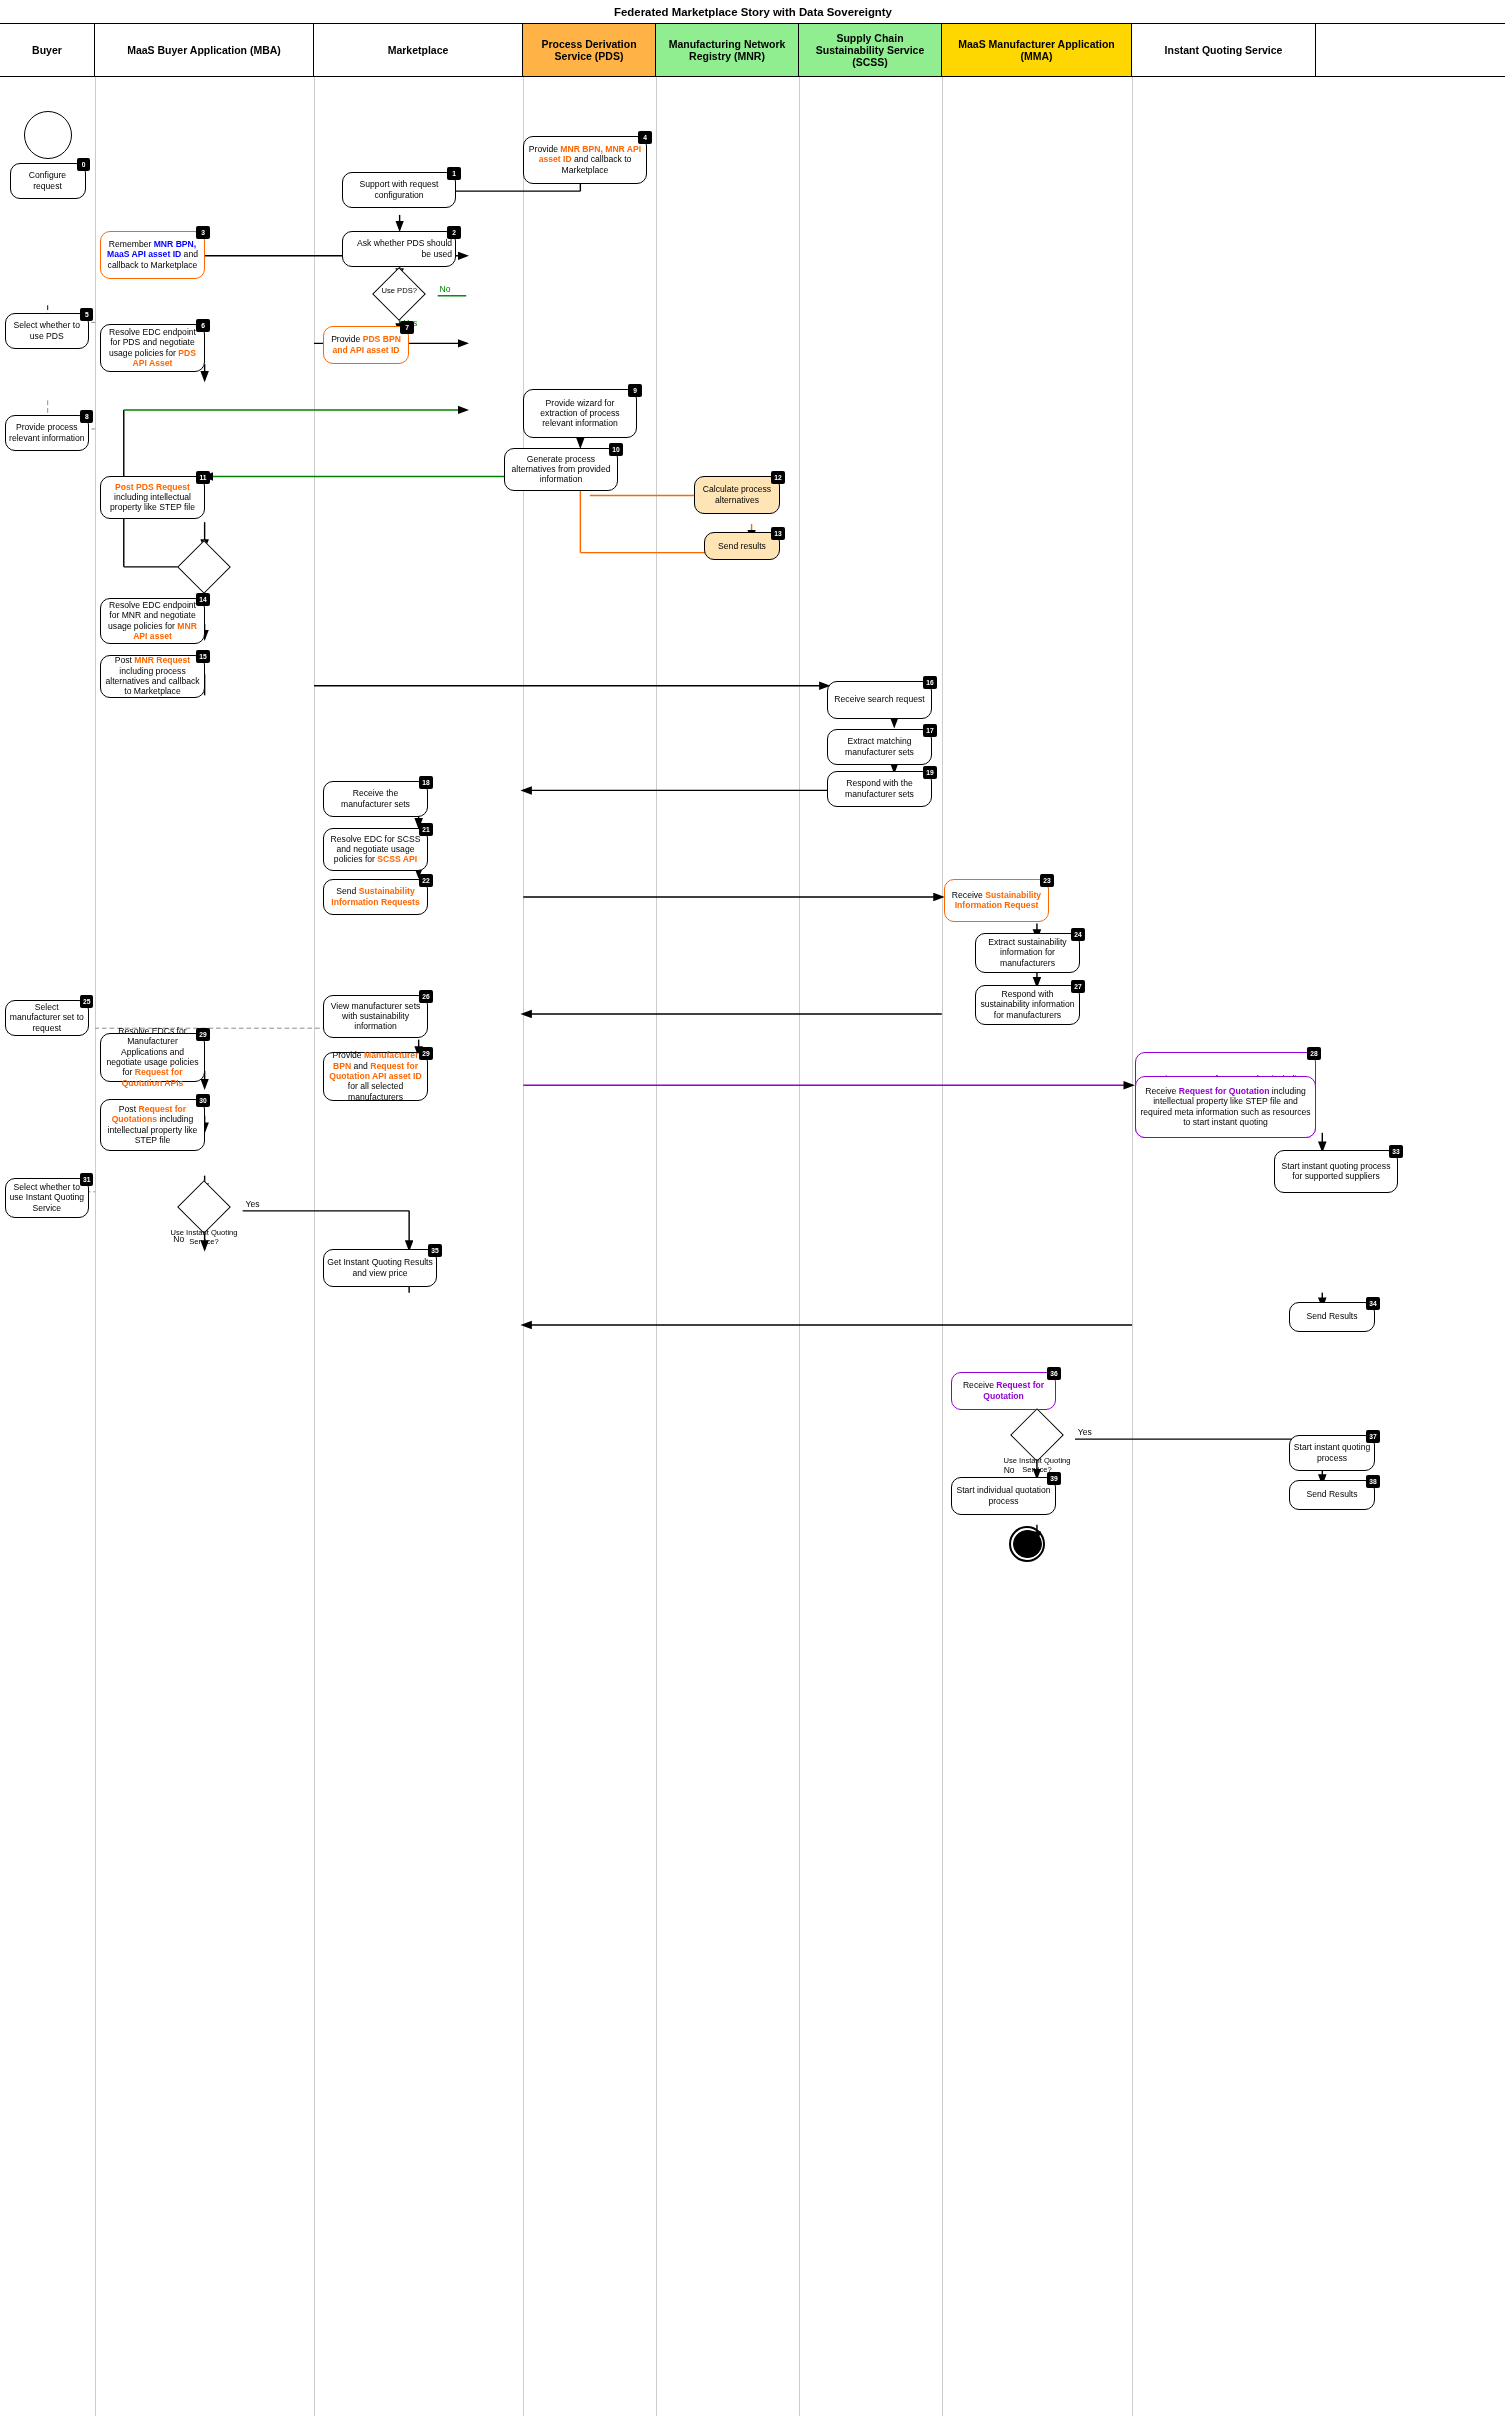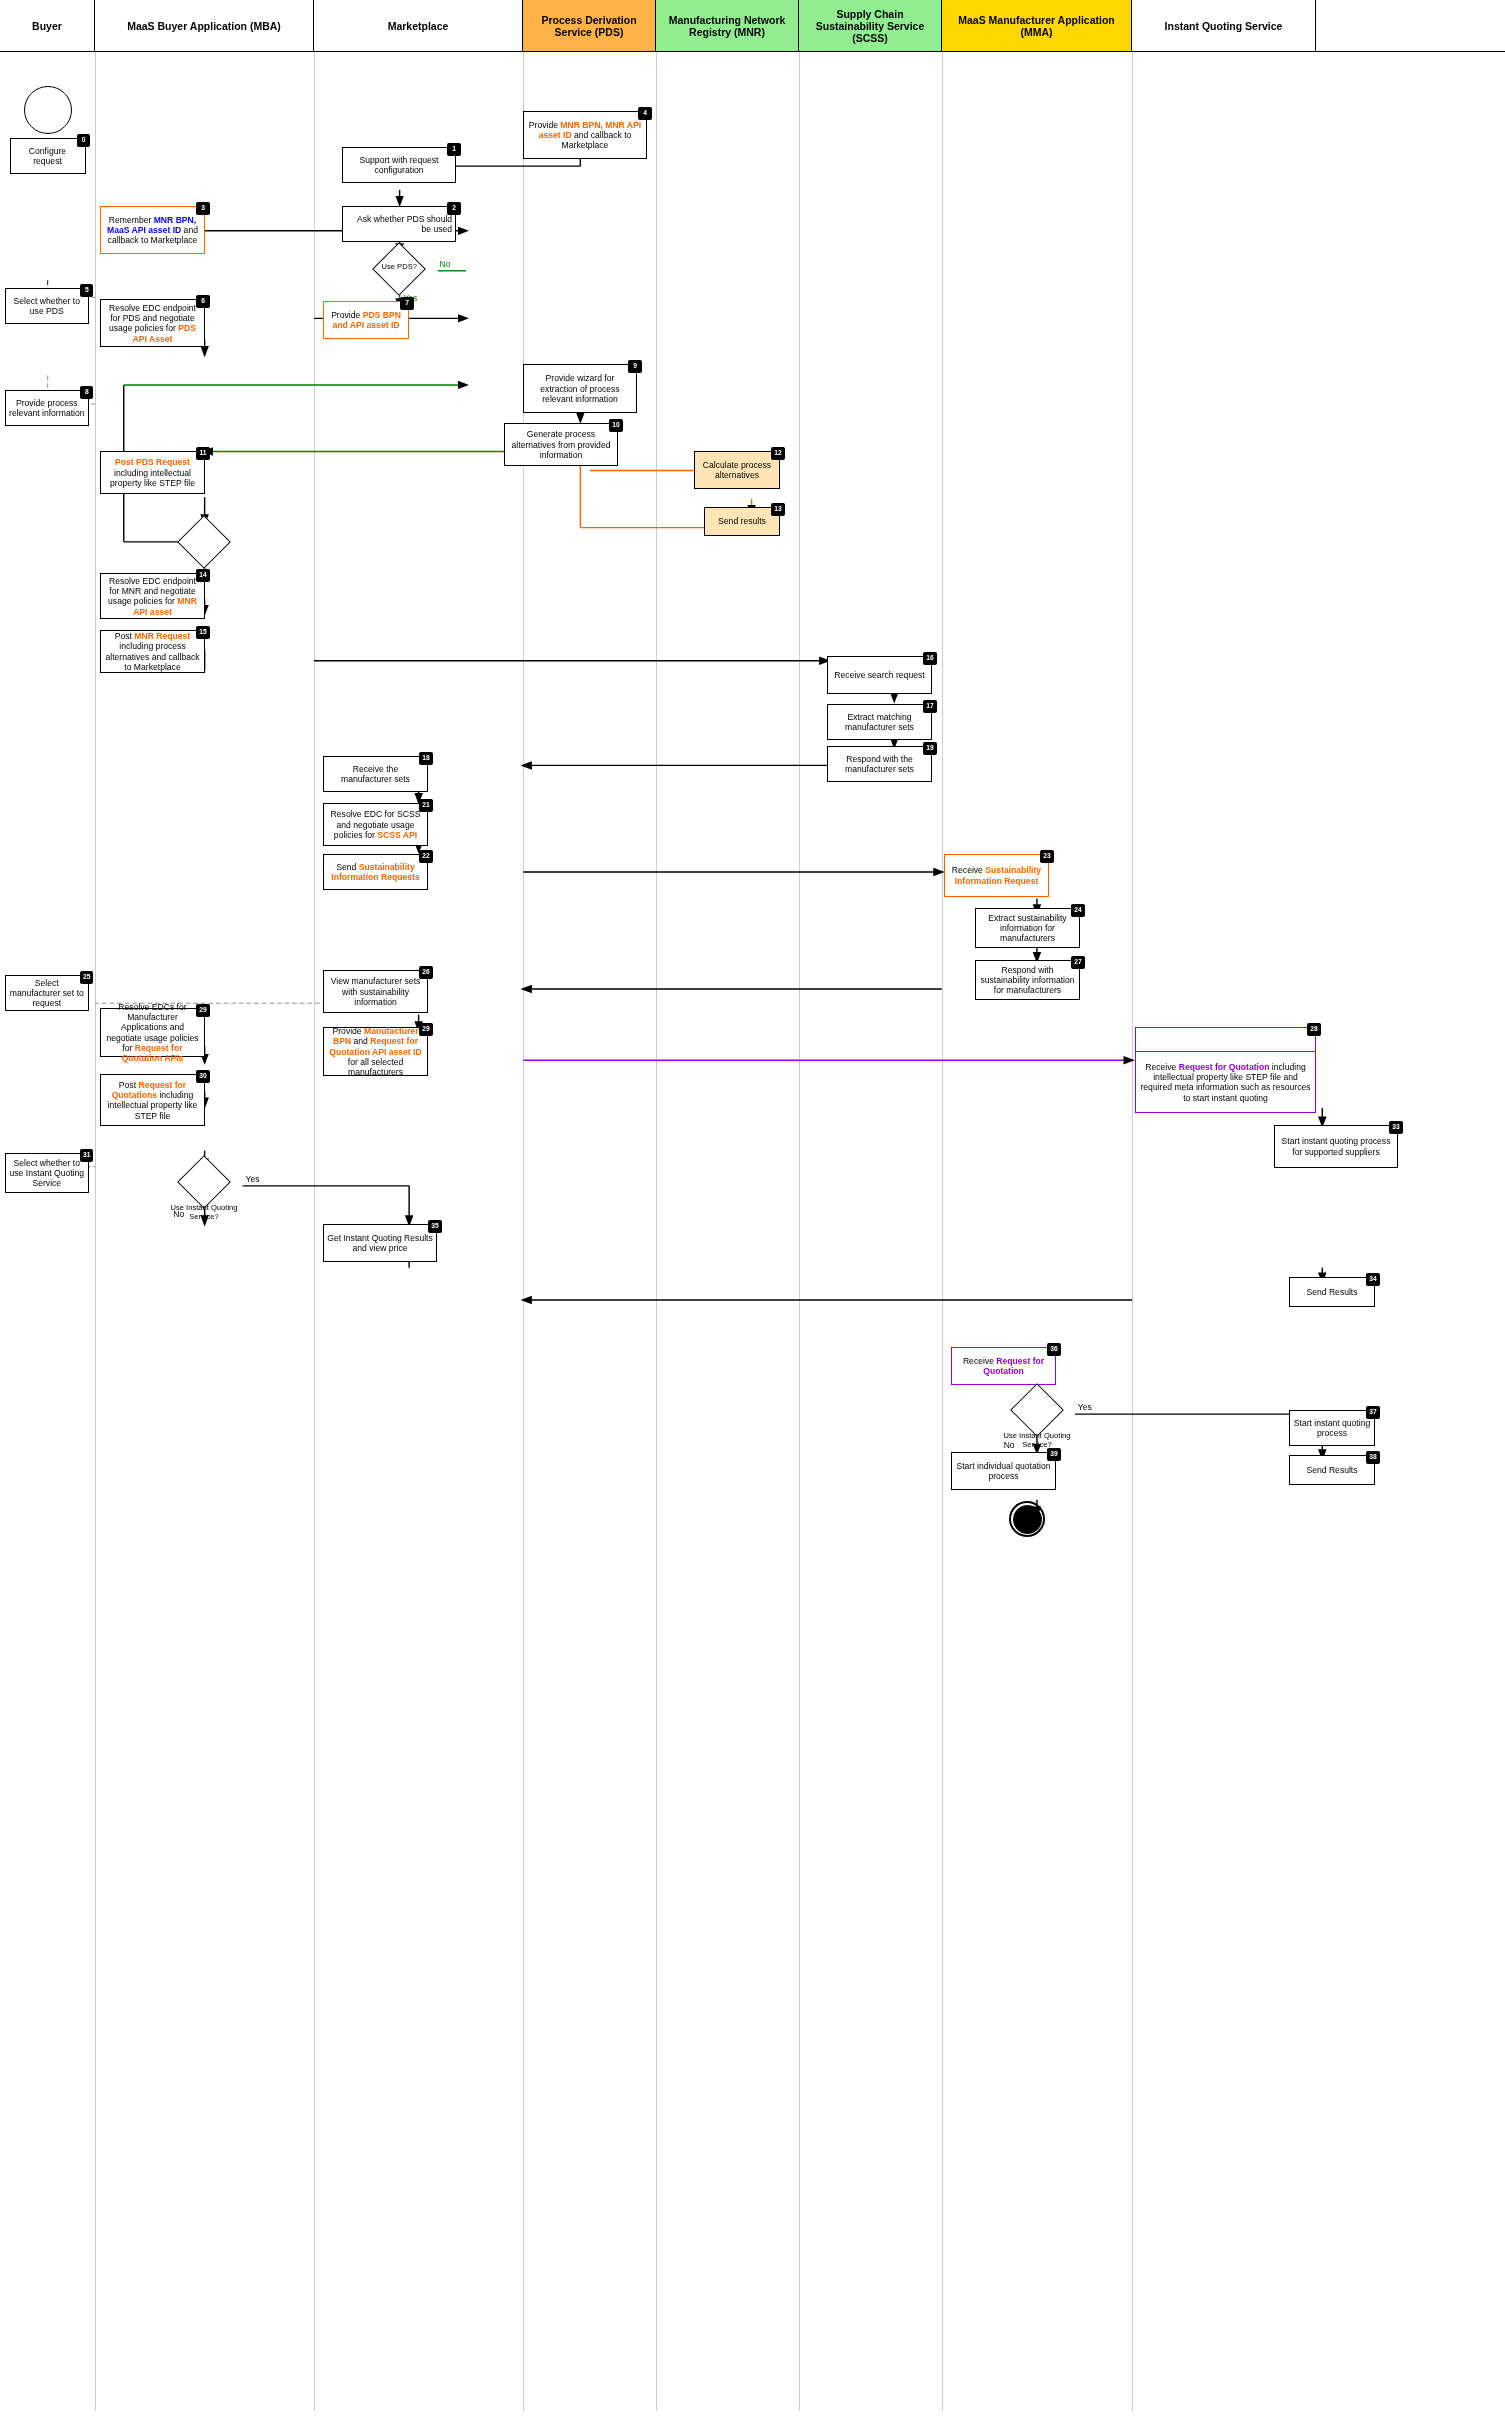--- a/index.html
+++ b/index.html
@@ -69,21 +69,21 @@
       justify-content: center;
       text-align: center;
       font-size: 8.6px;
       line-height: 1.2;
       padding: 2.9px;
     }
     
     .node-rect {
       border: 1px solid #000;
       background: #fff;
-      border-radius: 0;
+      border-radius: 10px;
     }
     
     .node-diamond {
       width: 38px;
       height: 38px;
       background: #fff;
       border: 1px solid #000;
       transform: rotate(45deg);
       position: absolute;
     }
@@ -138,20 +138,21 @@
     
     .node-wrapper {
       position: absolute;
     }
   </style>
 </head>
 <body>
 
 <div class="page-container">
 
+  <div class="title-bar">Federated Marketplace Story with Data Sovereignty</div>
 
   <div class="swimlane-headers">
     <div class="swimlane-header buyer">Buyer</div>
     <div class="swimlane-header mba">MaaS Buyer Application (MBA)</div>
     <div class="swimlane-header marketplace">Marketplace</div>
     <div class="swimlane-header pds">Process Derivation Service (PDS)</div>
     <div class="swimlane-header mnr">Manufacturing Network Registry (MNR)</div>
     <div class="swimlane-header scss">Supply Chain Sustainability Service (SCSS)</div>
     <div class="swimlane-header mma">MaaS Manufacturer Application (MMA)</div>
     <div class="swimlane-header iqs">Instant Quoting Service</div>

